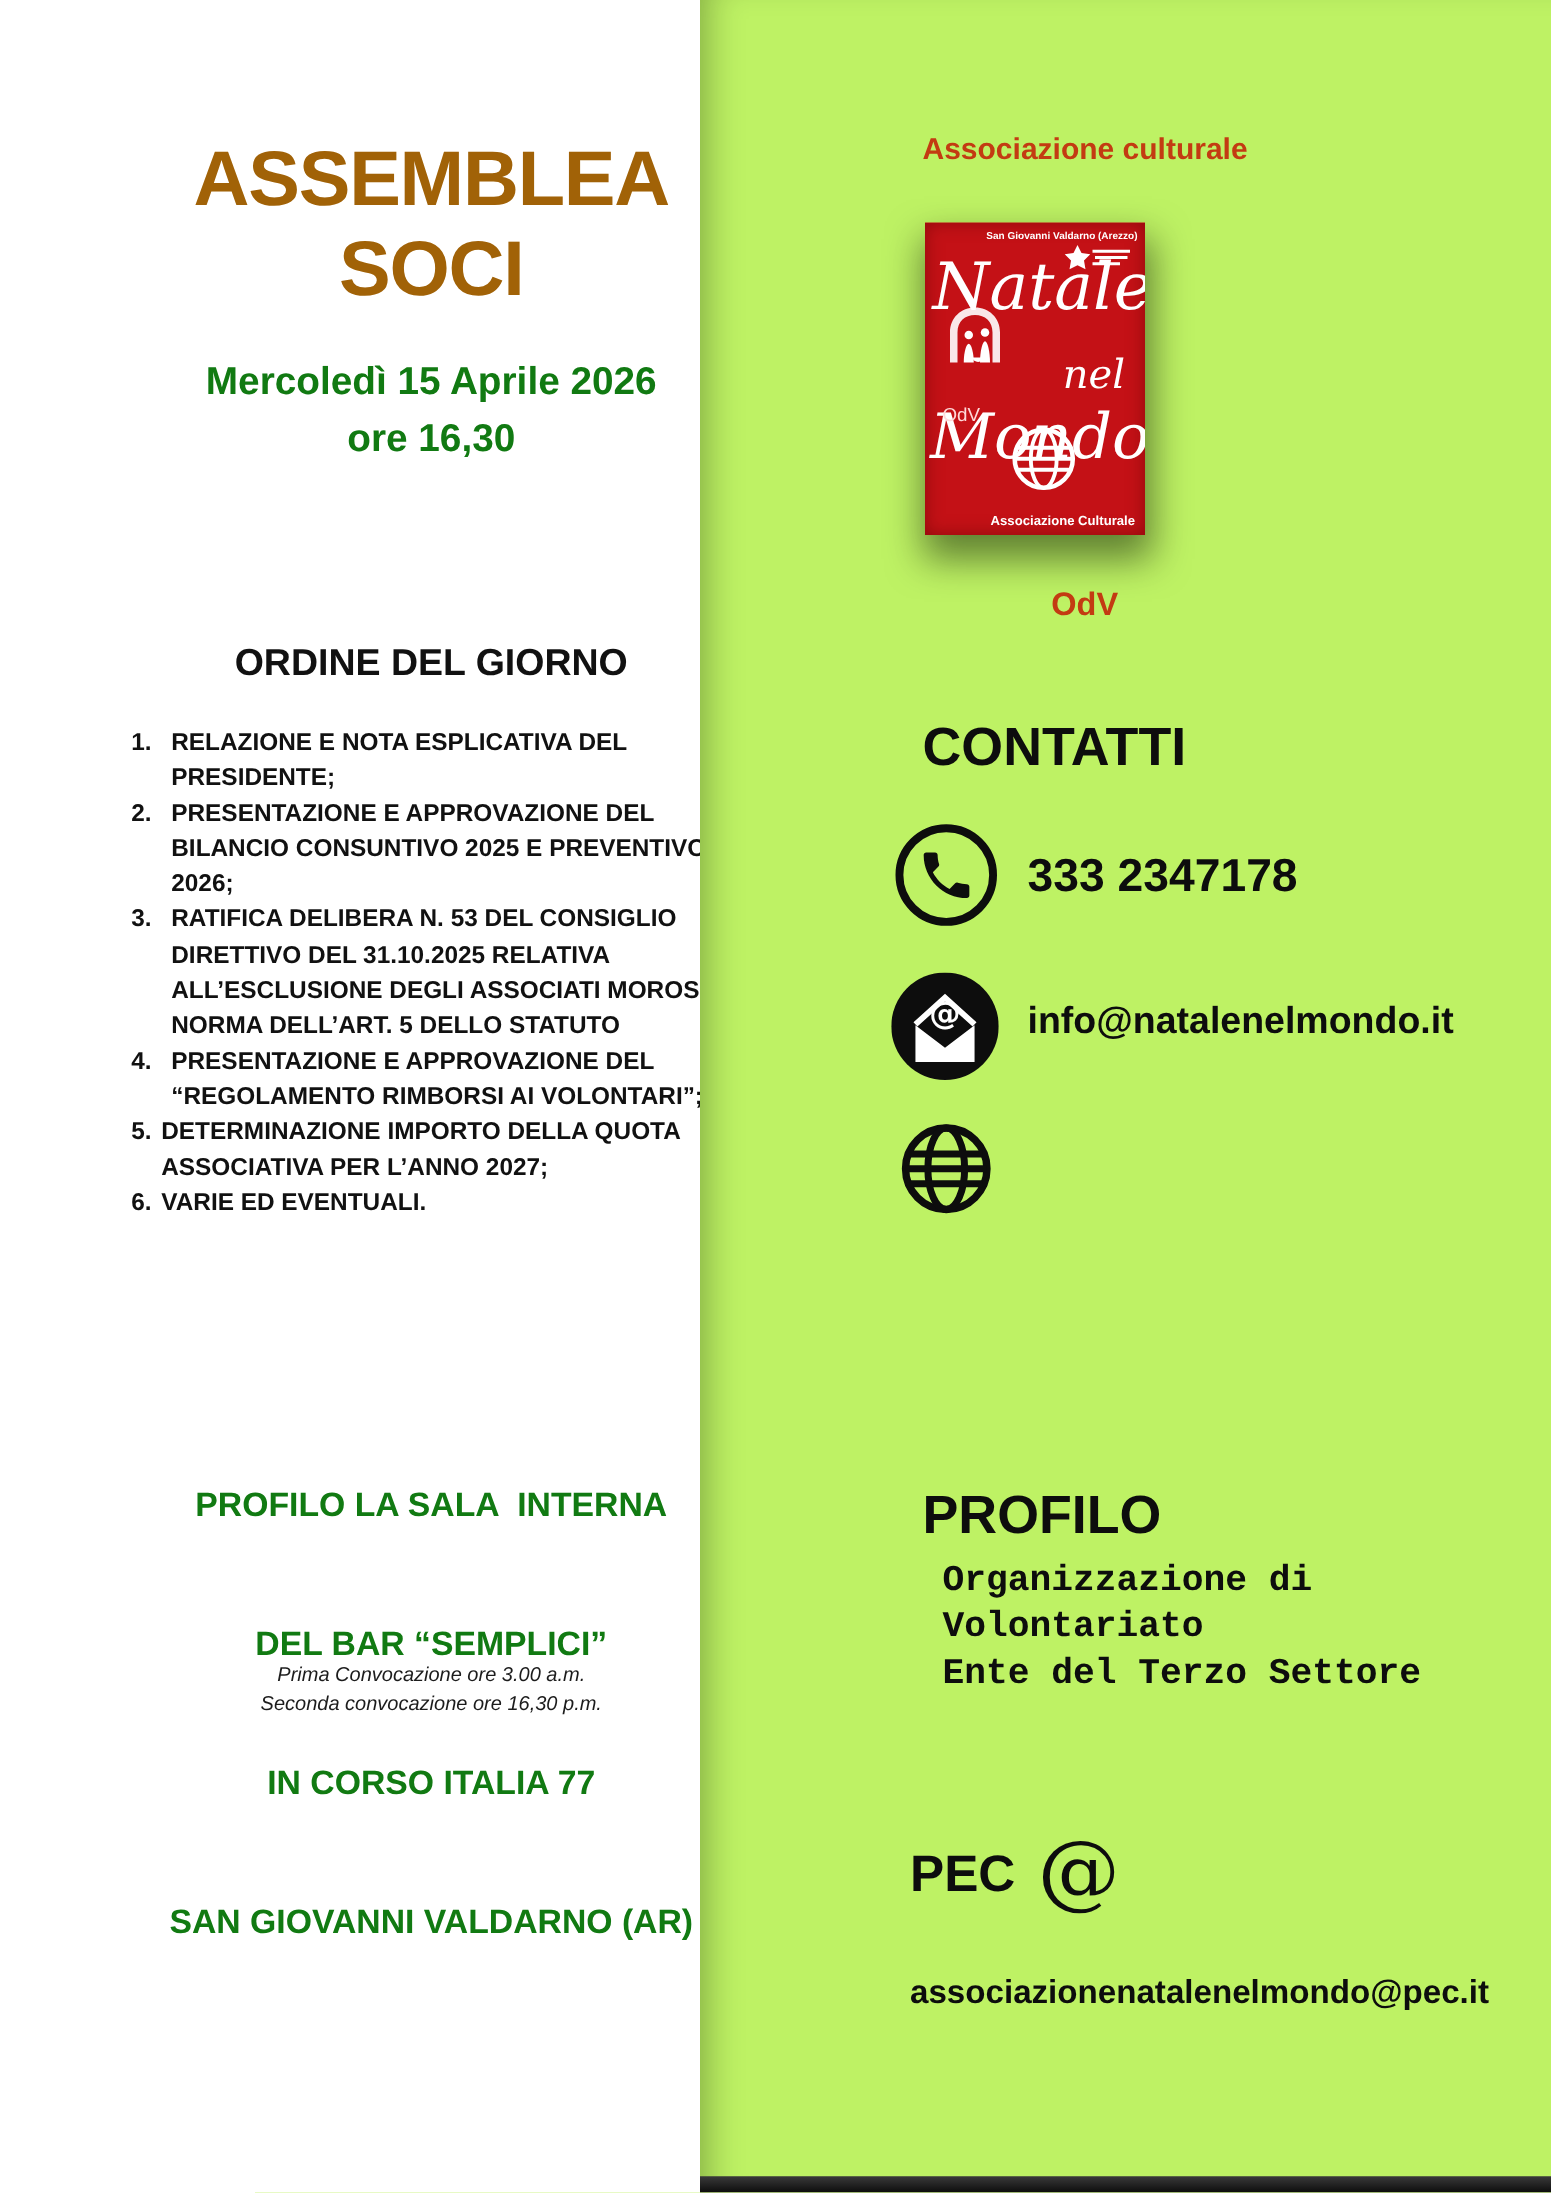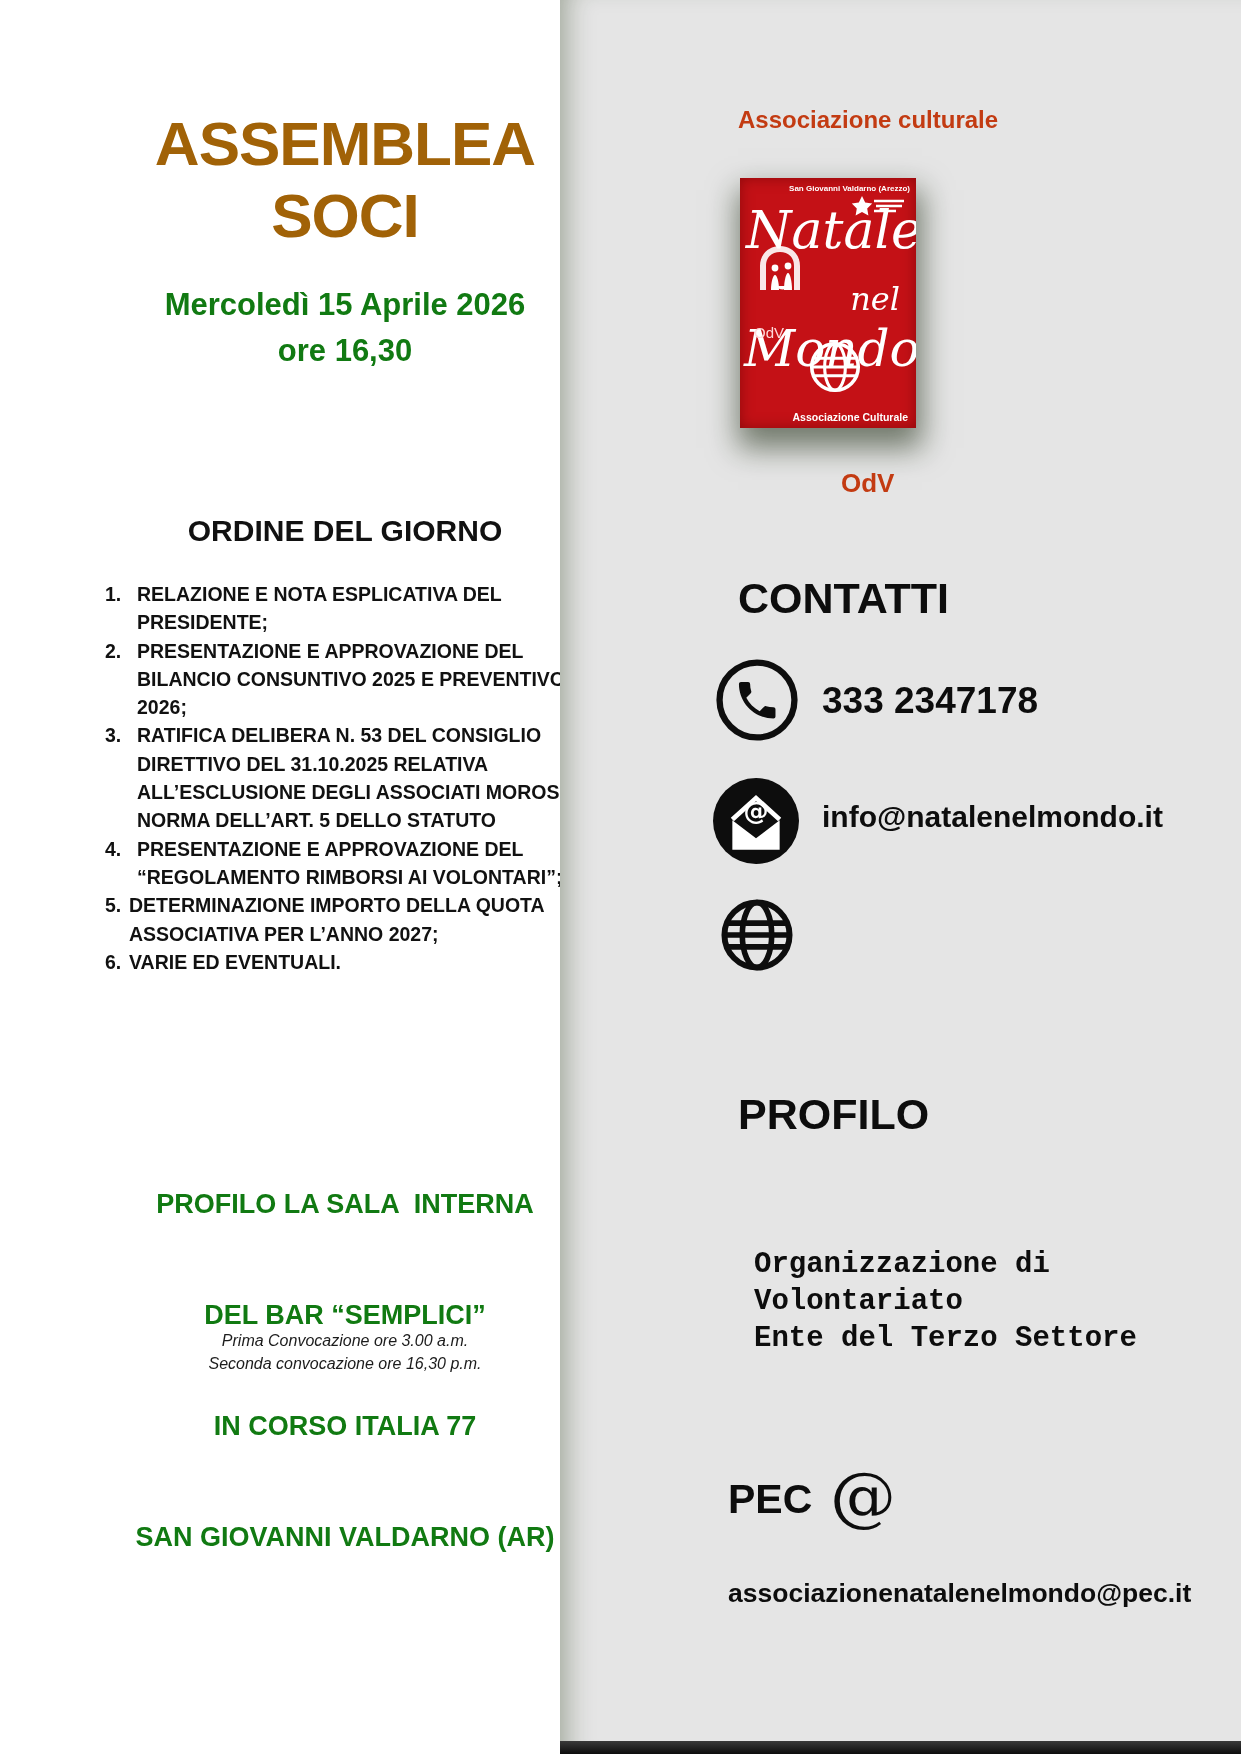--- a/index.html
+++ b/index.html
@@ -18,28 +18,28 @@
   .agenda-item .num{flex:0 0 32px;}
   .agenda-item .txt{flex:1;}
   .agenda-item.tight .num{flex:0 0 24px;}
   .venue{top:1112px;text-align:center;color:#117a12;font-weight:bold;font-size:27px;line-height:37px;white-space:pre-wrap;}
   .convocation{top:1330px;text-align:center;color:#1c1c1c;font-style:italic;font-size:16px;line-height:22.5px;}
   .note{top:1452px;text-align:center;color:#1c1c1c;font-style:italic;font-size:23px;line-height:33px;}
 
   
   .right-col{
     position:absolute;left:560px;top:0;width:681px;height:1754px;
-    background:#e5e5e5;
+    background:#bef264;
     box-shadow:inset 24px 0 28px -18px rgba(25,45,10,0.35);
   }
   .assoc-type{position:absolute;left:178px;top:106px;color:#c33b12;font-weight:bold;font-size:24px;}
   .odv-label{position:absolute;left:281px;top:468px;color:#c33b12;font-weight:bold;font-size:26px;}
   .contacts-heading,.profile-heading{position:absolute;left:178px;color:#0d0d0d;font-weight:bold;font-size:43px;}
   .contacts-heading{top:574px;}
-  .profile-heading{top:1090px;}
+  .profile-heading{top:1188px;}
   .contact-icon{position:absolute;}
   .contact-text{position:absolute;left:262px;color:#0d0d0d;font-weight:bold;}
   .phone-text{top:680px;font-size:37px;}
   .email-text{top:800px;font-size:30px;}
   .web-text{top:913px;font-size:30px;}
   .profile-lines{position:absolute;left:194px;top:1246px;color:#0d0d0d;font-weight:bold;font-size:29px;line-height:37px;font-family:Liberation Mono, monospace;}
   .pec-heading{position:absolute;left:168px;top:1476px;color:#0d0d0d;font-weight:bold;font-size:41px;}
   .pec-at{position:absolute;left:270px;top:1458px;color:#0d0d0d;font-size:66px;font-family:"DejaVu Serif",serif;}
   .pec-email{position:absolute;left:168px;top:1578px;color:#0d0d0d;font-weight:bold;font-size:26.5px;}
   .bottom-strip{position:absolute;left:0;bottom:0;width:100%;height:13px;background:linear-gradient(#3a3a3a,#0c0c0c);}

